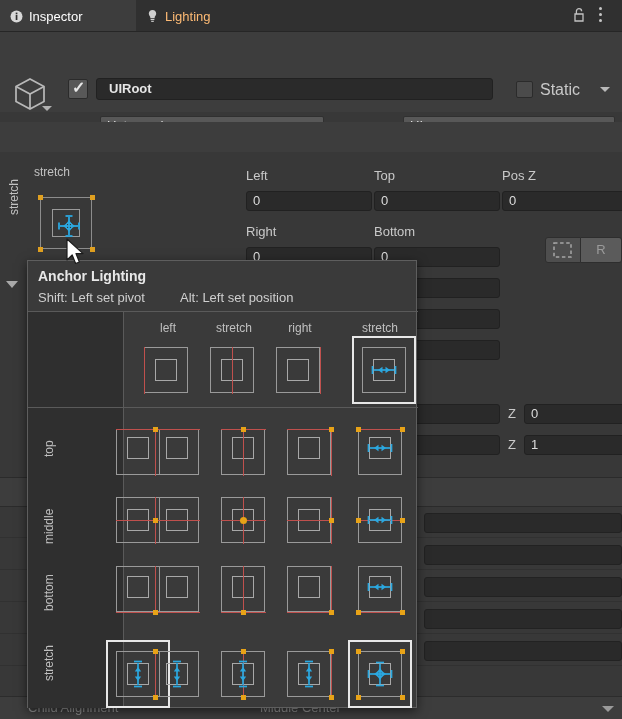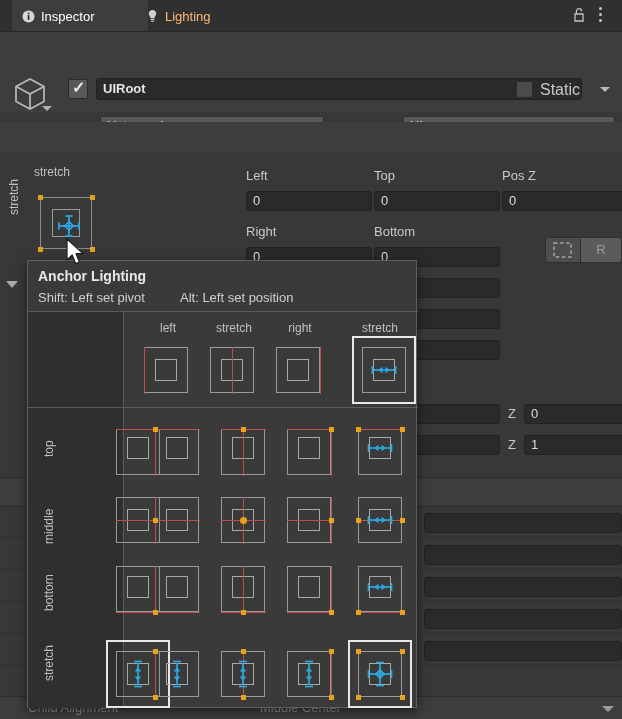--- a/index.html
+++ b/index.html
@@ -10,44 +10,44 @@
     font-size:12px; color:#c4c4c4;
     -webkit-font-smoothing:antialiased;
   }
 
   
   .tabbar{ position:absolute; left:0; top:0; width:622px; height:32px; background:#303030; }
   .tab{ position:absolute; top:0; height:32px; display:flex; align-items:center; gap:6px; padding:0 14px 0 10px; }
   .tab.active{ background:#3d3d3d; }
   .tab .tlabel{ font-size:13px; color:#fdba74; }
   .tab.active .tlabel{ color:#ffffff; }
-  .tab-inspector{ left:12px; width:136px; }
+  .tab-inspector{ left:0; width:136px; }
   .tab-lighting{ left:136px; width:130px; }
   .tabbar-underline{ position:absolute; left:0; top:31px; width:622px; height:1px; background:#262626; }
 
   .icn{ display:inline-block; line-height:0; }
 
   .lock-btn{ position:absolute; right:32px; top:6px; width:18px; height:20px; }
   .kebab-top{ position:absolute; right:8px; top:6px; width:16px; height:20px; }
 
   
   .objhdr{ position:absolute; left:0; top:32px; width:622px; height:80px; background:#3d3d3d; }
   .objhdr-sep{ position:absolute; left:0; top:111px; width:622px; height:1px; background:#2c2c2c; }
 
   .cube-ico{ position:absolute; left:10px; top:42px; width:40px; height:40px; }
   .cube-arrow{ position:absolute; left:42px; top:74px; width:0;height:0;
     border-left:5px solid transparent;border-right:5px solid transparent;border-top:5px solid #b0b0b0;}
 
   .name-check{ position:absolute; left:68px; top:47px; width:20px; height:20px;
     background:#585858; border:1px solid #2b2b2b; border-radius:2px; }
   .name-check .tick{ position:absolute; left:3px; top:-2px; font-size:16px; color:#e8e8e8; font-weight:bold; }
 
-  .name-field{ position:absolute; left:96px; top:46px; width:486px; height:22px;
+  .name-field{ position:absolute; left:96px; top:46px; width:397px; height:22px;
     background:#2a2a2a; border:1px solid #212121; border-radius:3px;
-    color:#e6e6e6; font-size:13px; font-weight:bold; line-height:20px; padding:0 6px; }
+    color:#e6e6e6; font-size:13px; font-weight:bold; line-height:20px; padding:0 12px; }
 
   .static-check{ position:absolute; left:516px; top:49px; width:17px; height:17px;
     background:#4b4b4b; border:1px solid #2b2b2b; border-radius:2px; }
   .static-label{ position:absolute; left:540px; top:49px; font-size:16px; color:#c9c9c9; }
   .static-arrow{ position:absolute; left:600px; top:55px; width:0;height:0;
     border-left:5px solid transparent;border-right:5px solid transparent;border-top:5px solid #b9b9b9;}
 
   .tag-label{ position:absolute; left:66px; top:87px; font-size:13px; color:#c9c9c9; }
   .tag-drop{ position:absolute; left:100px; top:84px; width:224px; height:20px;
     background:#585858; border:1px solid #303030; border-radius:2px; color:#e0e0e0;

